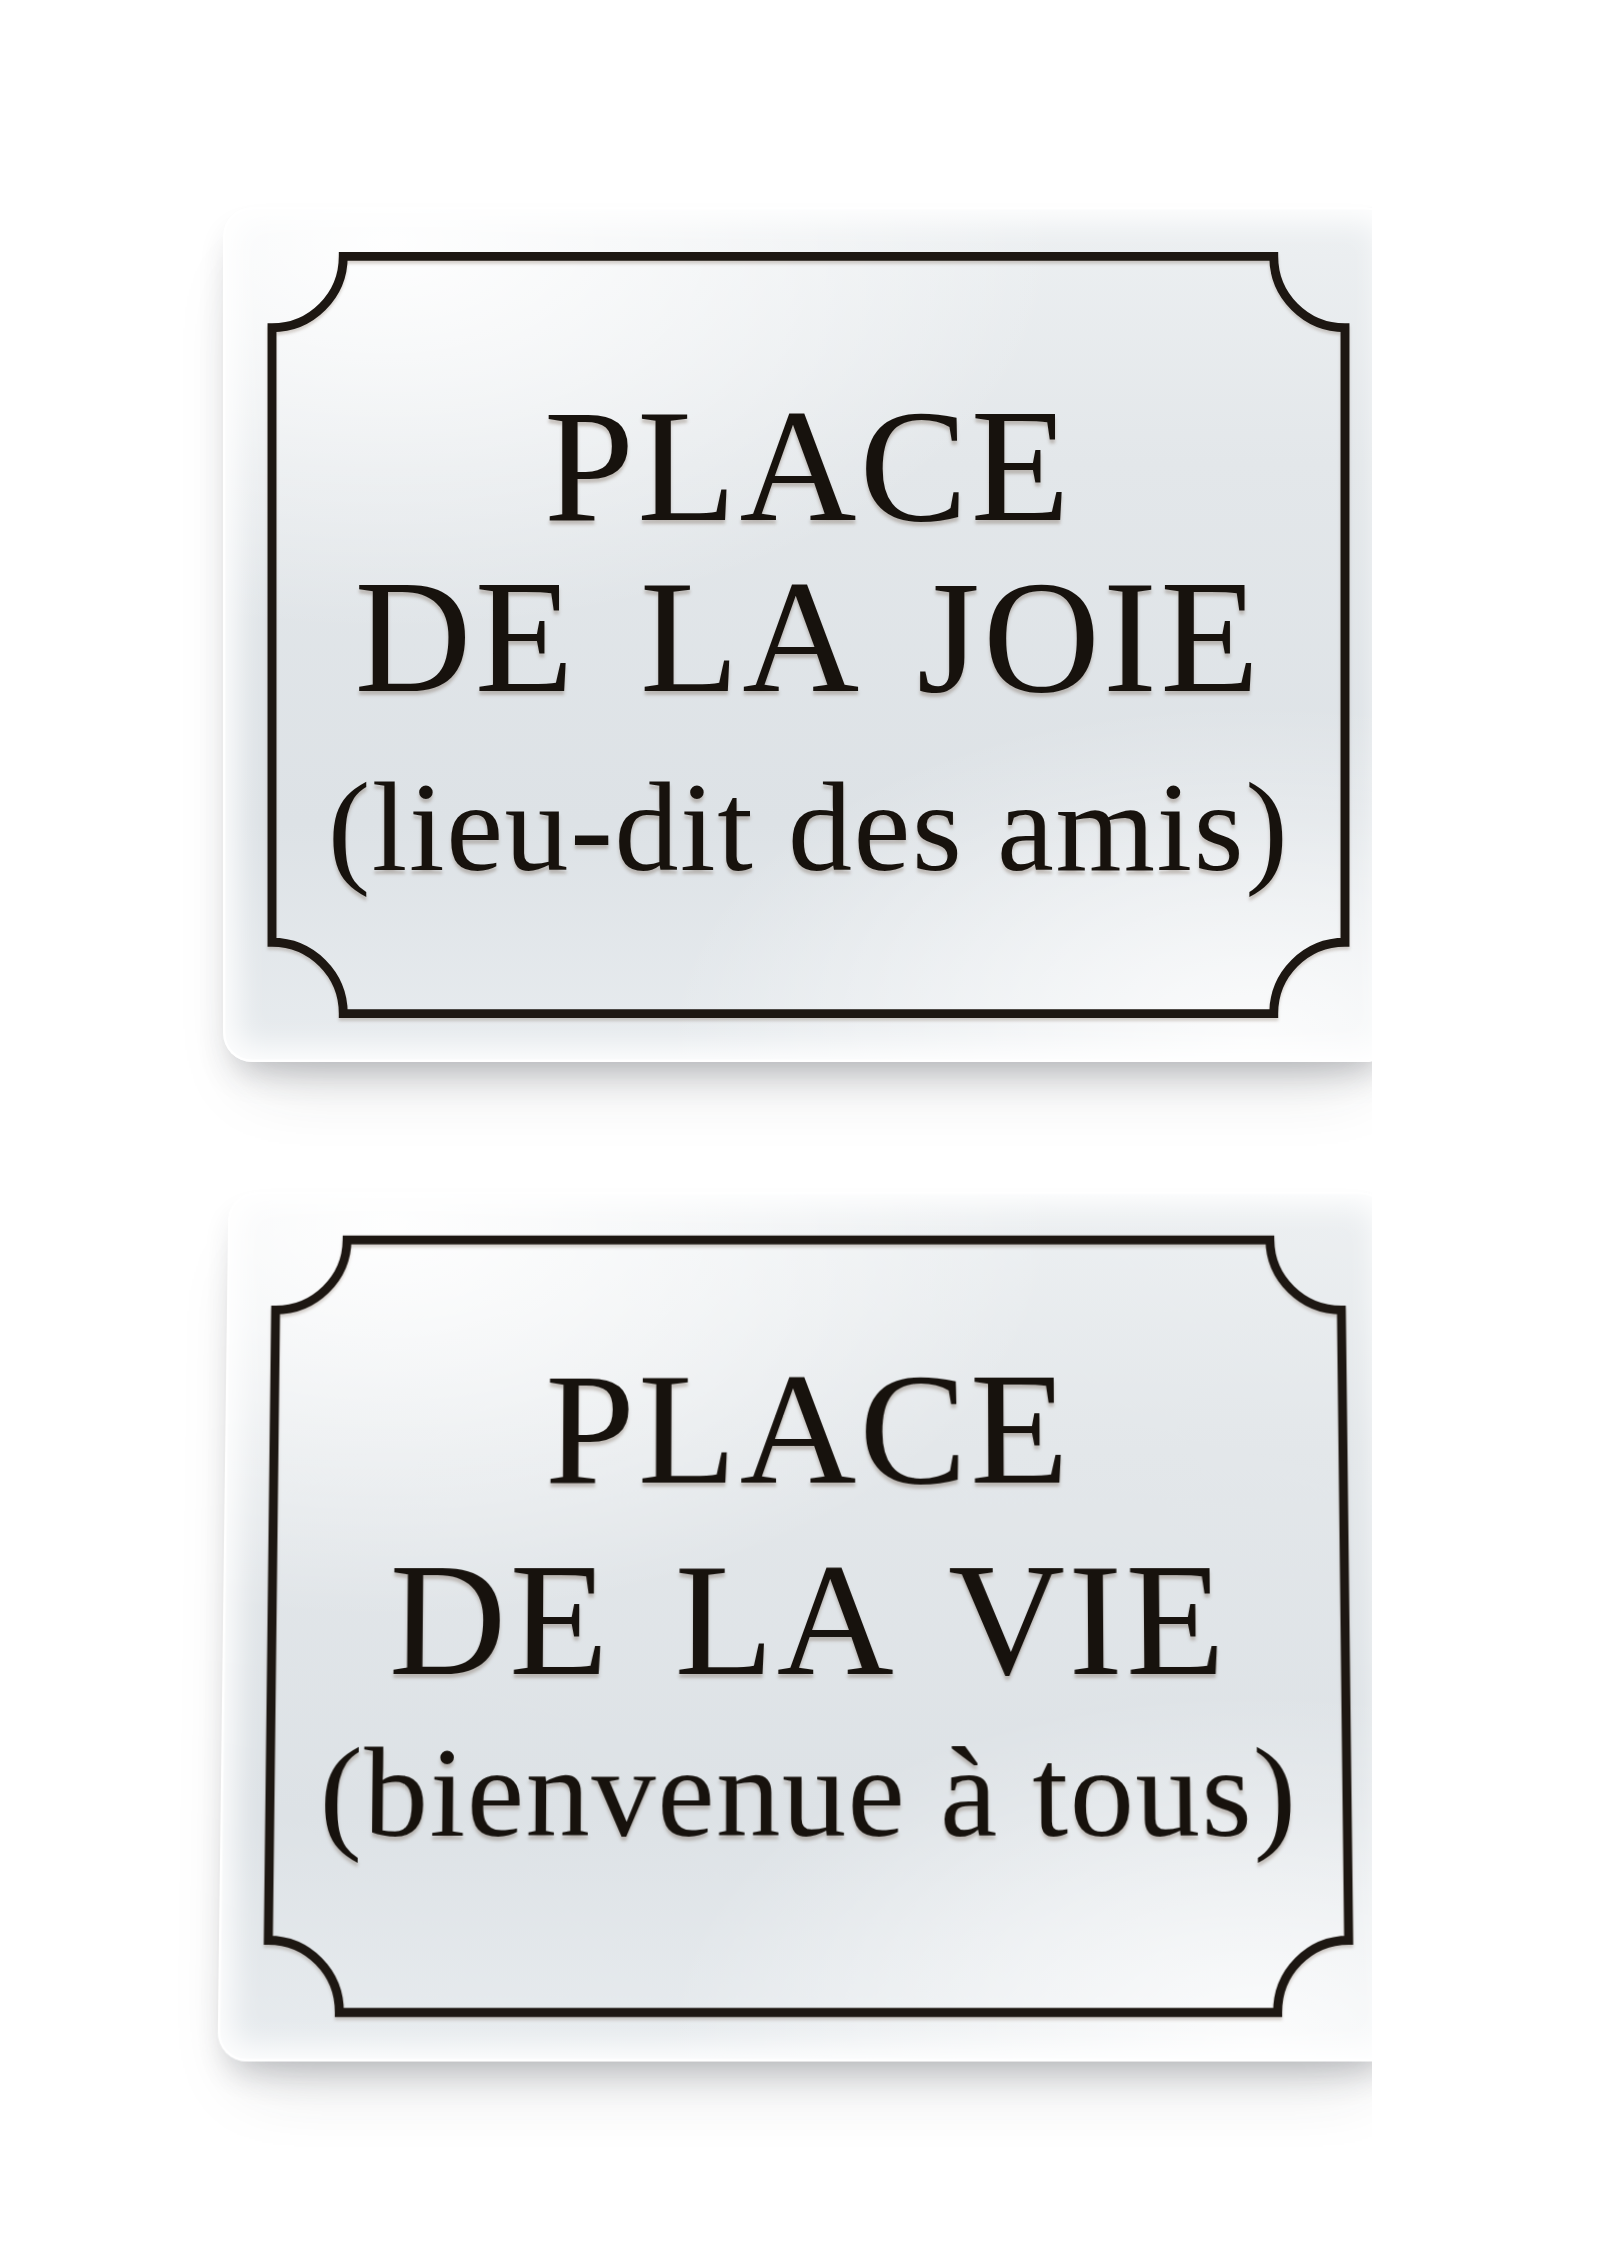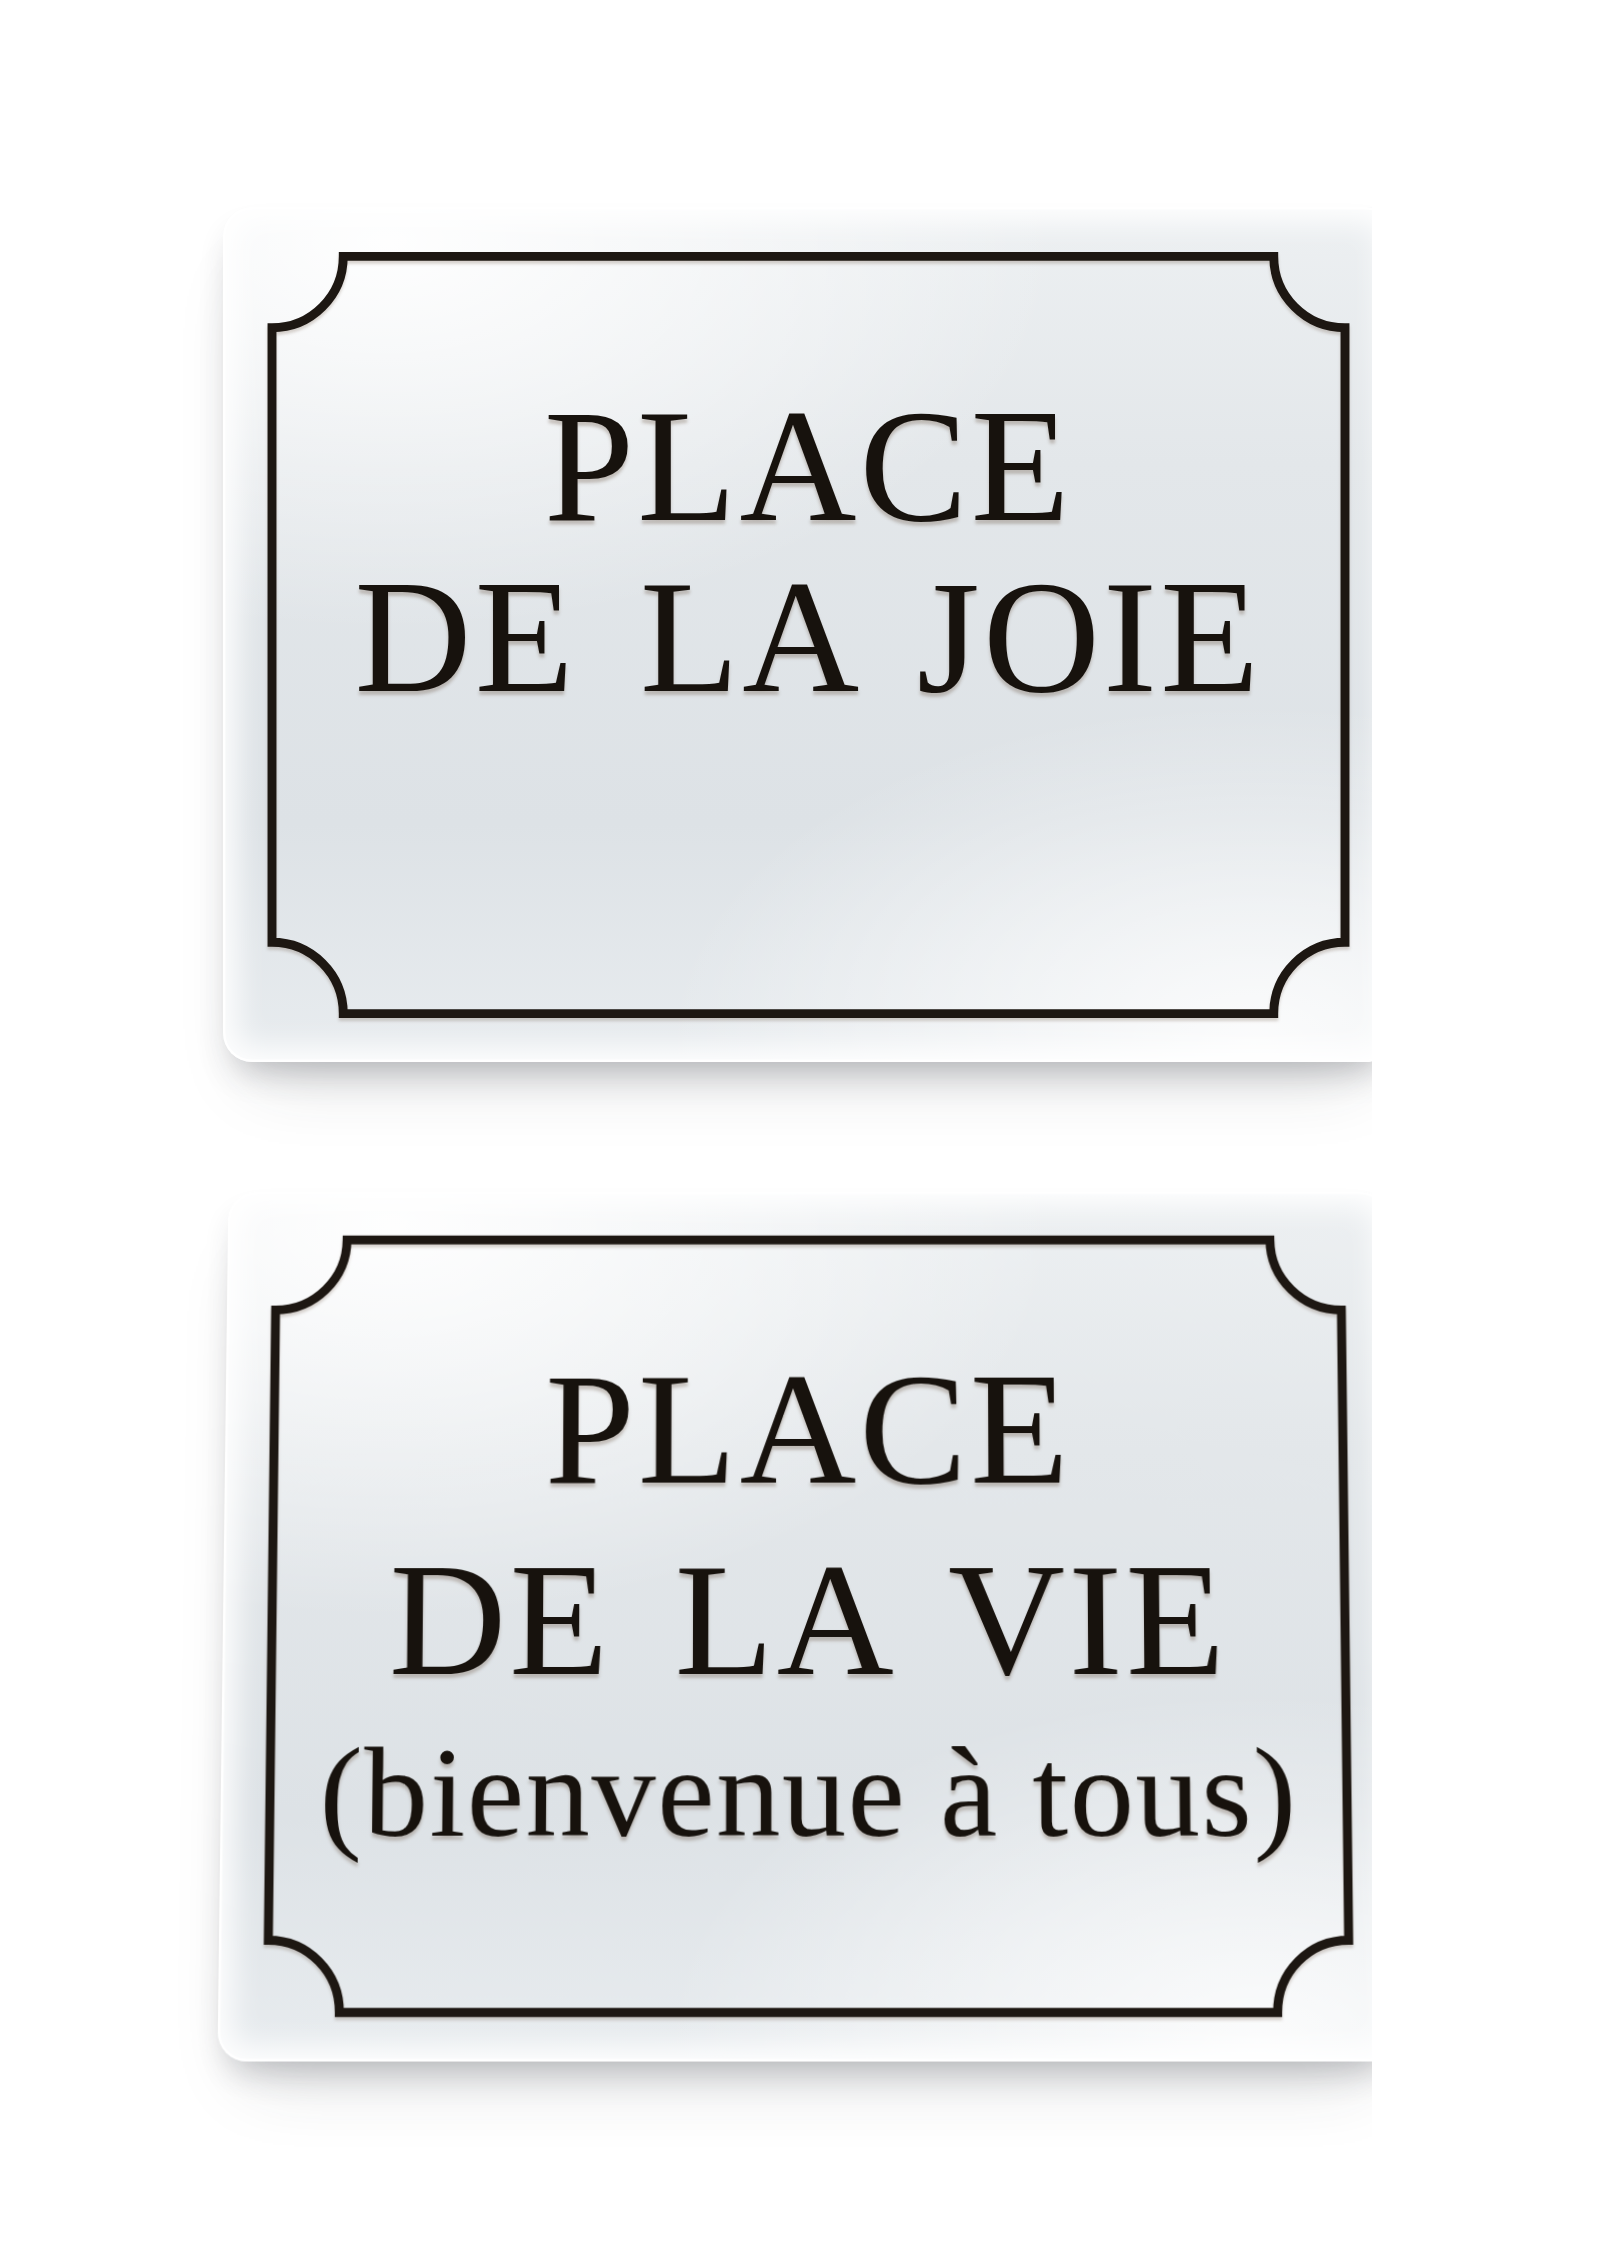--- a/index.html
+++ b/index.html
@@ -80,20 +80,21 @@
 <body>
 
 <div id="canvas">
 
   <div class="plaque one">
     <svg class="border-frame" width="1073" height="758" viewBox="0 0 1325 935" aria-hidden="true">
       <path d="M 88 0 L 1237 0 A 88 88 0 0 0 1325 88 L 1325 847 A 88 88 0 0 0 1237 935 L 88 935 A 88 88 0 0 0 0 847 L 0 88 A 88 88 0 0 0 88 0 Z"></path>
     </svg>
     <div class="line caps l1">PLACE</div>
     <div class="line caps l2">DE LA JOIE</div>
+    <div class="line sub l3">(lieu-dit des amis)</div>
   </div>
 
   <div class="plaque two">
     <svg class="border-frame" width="1073" height="774" viewBox="0 0 1325 955" aria-hidden="true">
       <path d="M 88 0 L 1237 0 A 88 88 0 0 0 1325 88 L 1325 867 A 88 88 0 0 0 1237 955 L 88 955 A 88 88 0 0 0 0 867 L 0 88 A 88 88 0 0 0 88 0 Z"></path>
     </svg>
     <div class="line caps l1">PLACE</div>
     <div class="line caps l2">DE LA VIE</div>
     <div class="line sub l3">(bienvenue à tous)</div>
   </div>

